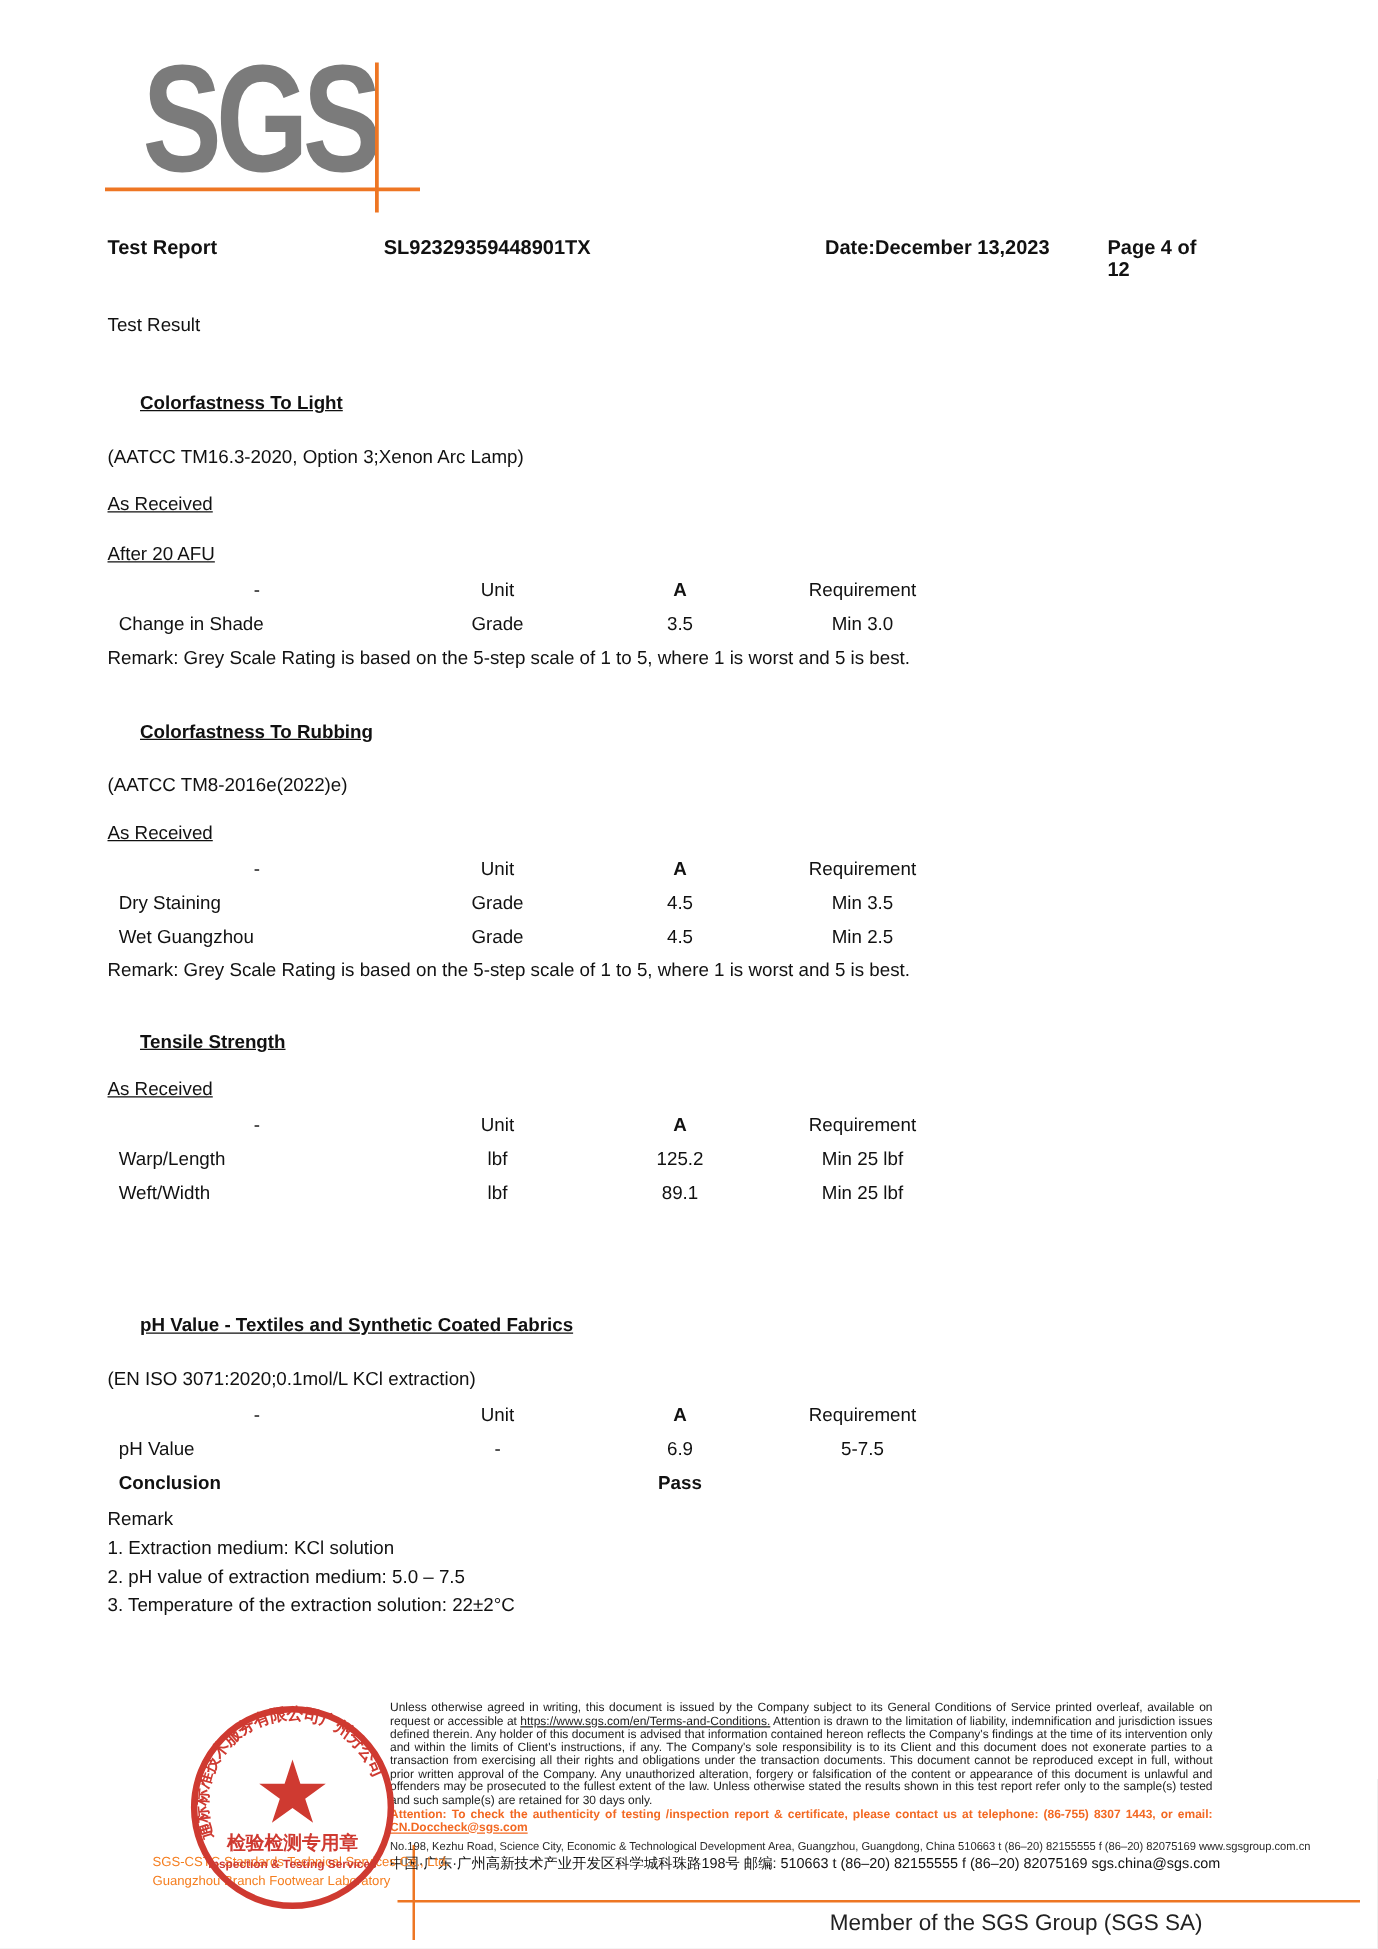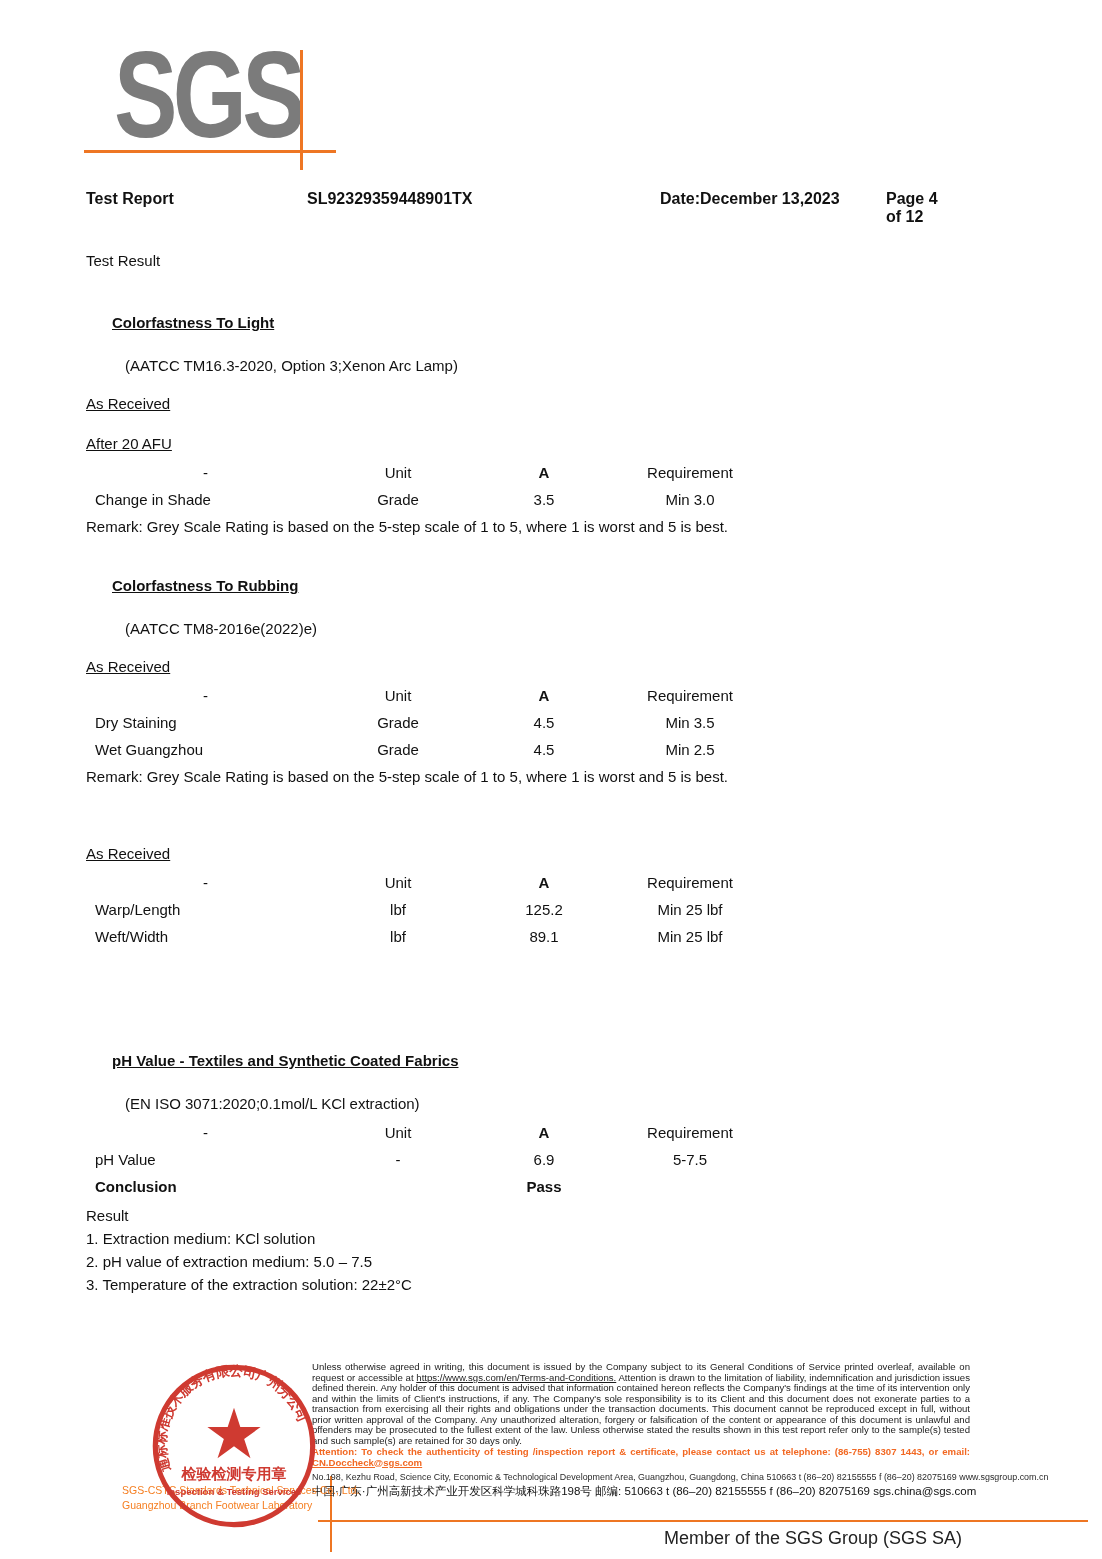--- a/index.html
+++ b/index.html
@@ -14,34 +14,34 @@
   .logo-text {
     position:absolute; left:28px; top:-6px;
     font-size:122px; line-height:122px; font-weight:bold;
     color:#7b7b7b; letter-spacing:-6px;
     transform:scaleX(0.78); transform-origin:left top;
   }
   .logo-vline { position:absolute; left:214px; top:10px; width:3px; height:120px; background:#ee7623; }
   .logo-hline { position:absolute; left:-2px; top:110px; width:252px; height:3px; background:#ee7623; }
 
   
-  .hdr { position:absolute; top:190px; left:0; width:952px; height:22px; font-size:16px; font-weight:bold; }
+  .hdr { position:absolute; top:190px; left:0; width:952px; height:22px; font-size:16px; font-weight:bold;padding-left:24px; }
   .hdr-title  { position:absolute; left:86px; }
   .hdr-no     { position:absolute; left:307px; }
   .hdr-date   { position:absolute; left:660px; }
   .hdr-page   { position:absolute; left:886px; }
 
   
   .content { position:absolute; left:86px; top:0; width:930px; font-size:15px; }
   .line { line-height:18px; }
   .test-result { position:absolute; top:252px; }
   .section { position:absolute; left:0; width:930px; }
   .sec1 { top:314px; } .sec2 { top:577px; } .sec3 { top:825px; } .sec4 { top:1052px; }
   .sec-title { font-weight:bold; text-decoration:underline; line-height:18px;margin-left:26px; }
-  .method { margin-top:25px; line-height:18px;margin-left:39px; }
+  .method { margin-top:25px; line-height:18px; }
   .cond { margin-top:20px; text-decoration:underline; line-height:18px; width:fit-content; }
   .subcond { margin-top:22px; text-decoration:underline; line-height:18px; width:fit-content; }
   .tbl { margin-top:6px; display:grid; grid-template-columns:239px 146px 146px 146px; }
   .tbl .cell { line-height:27px; white-space:nowrap; }
   .tbl .c-label { text-align:left; padding-left:9px; }
   .tbl .c-head1 { text-align:center; }
   .tbl .c-mid { text-align:center; }
   .tbl .bold { font-weight:bold; }
   .remark { line-height:27px; }
   .remark-block { margin-top:4px; }
@@ -115,20 +115,21 @@
         <div class="cell c-mid">Min 3.5</div>
         <div class="cell c-label">Wet Guangzhou</div>
         <div class="cell c-mid">Grade</div>
         <div class="cell c-mid">4.5</div>
         <div class="cell c-mid">Min 2.5</div>
       </div>
       <div class="remark">Remark: Grey Scale Rating is based on the 5-step scale of 1 to 5, where 1 is worst and 5 is best.</div>
     </div>
 
     <div class="section sec3">
+      <div class="sec-title">Tensile Strength</div>
       <div class="cond">As Received</div>
       <div class="tbl">
         <div class="cell c-head1">-</div>
         <div class="cell c-mid">Unit</div>
         <div class="cell c-mid bold">A</div>
         <div class="cell c-mid">Requirement</div>
         <div class="cell c-label">Warp/Length</div>
         <div class="cell c-mid">lbf</div>
         <div class="cell c-mid">125.2</div>
         <div class="cell c-mid">Min 25 lbf</div>
@@ -150,21 +151,21 @@
         <div class="cell c-label">pH Value</div>
         <div class="cell c-mid">-</div>
         <div class="cell c-mid">6.9</div>
         <div class="cell c-mid">5-7.5</div>
         <div class="cell c-label bold">Conclusion</div>
         <div class="cell c-mid"></div>
         <div class="cell c-mid bold">Pass</div>
         <div class="cell c-mid"></div>
       </div>
       <div class="remark-block">
-        <div class="r-line">Result</div>
+        <div class="r-line">Remark</div>
         <div class="r-line">1. Extraction medium: KCl solution</div>
         <div class="r-line">2. pH value of extraction medium: 5.0 – 7.5</div>
         <div class="r-line">3. Temperature of the extraction solution: 22±2°C</div>
       </div>
     </div>
   </div>
 
   <div class="lab-lines">
     <div>SGS-CSTC Standards Technical Services Co., Ltd.</div>
     <div>Guangzhou Branch Footwear Laboratory</div>

